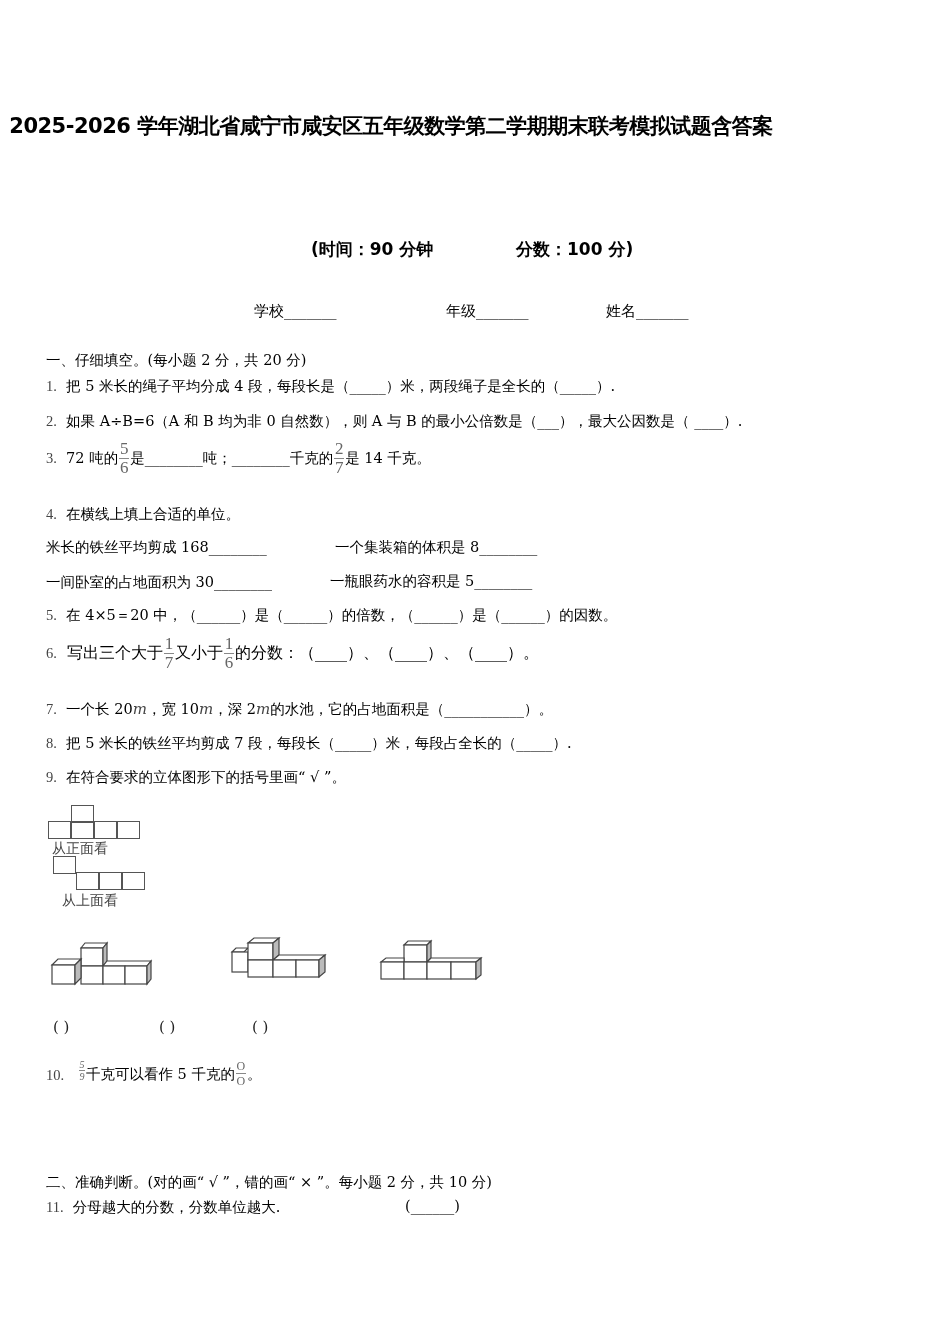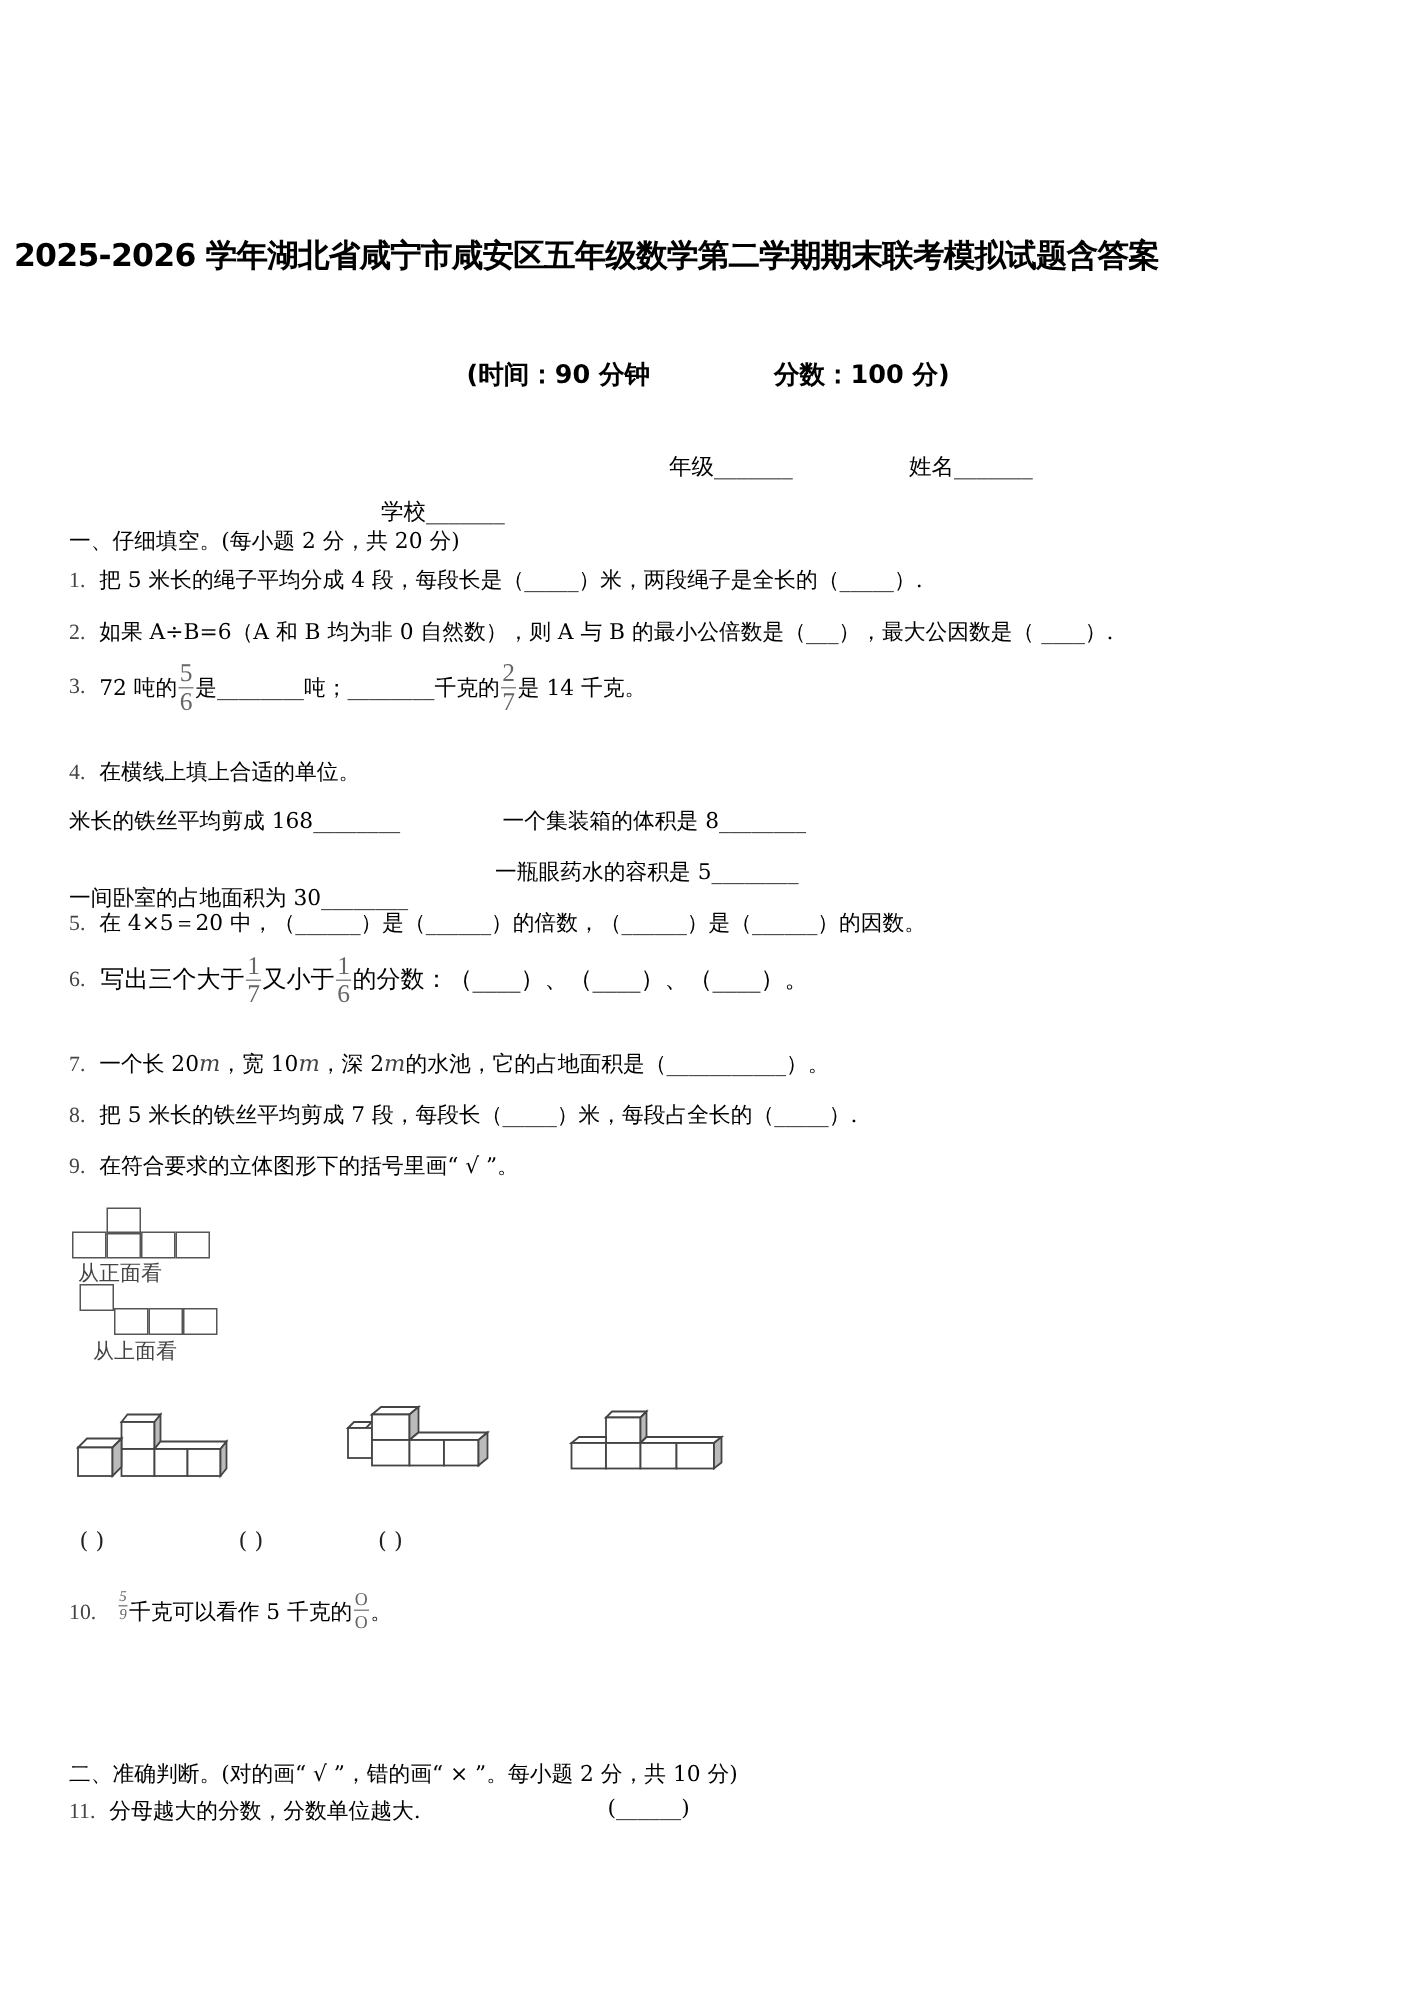--- a/index.html
+++ b/index.html
@@ -1,19 +1,19 @@
 <!DOCTYPE html>
 <html><head>
 <meta charset="utf-8">
 <style>
   html, body { margin:0; padding:0; background:#ffffff; }
   body { width:950px; height:1344px; position:relative; overflow:hidden; color:#000;
          font-family:"DejaVu Serif","Liberation Serif",serif; }
   .abs { position:absolute; white-space:nowrap; }
-  .title { left:0; width:782px; top:112px; text-align:center; font-family:"DejaVu Sans","Liberation Sans",sans-serif; font-weight:bold; font-size:21px; letter-spacing:-0.5px;margin-top:44px; }
+  .title { left:0; width:782px; top:112px; text-align:center; font-family:"DejaVu Sans","Liberation Sans",sans-serif; font-weight:bold; font-size:21px; letter-spacing:-0.5px; }
   .meta { top:238px; font-family:"DejaVu Sans","Liberation Sans",sans-serif; font-weight:bold; font-size:17px; }
   .field { top:302px; font-size:15px; }
   .line { font-size:14.5px; }
   .num { color:#444; font-family:"Liberation Serif",serif; }
   .frac { display:inline-flex; flex-direction:column; align-items:center; vertical-align:middle; color:#666; font-family:"Liberation Serif",serif; font-size:17px; line-height:16px; margin:0 1px; }
   .frac .bar { width:10px; border-top:1px solid #888; margin:1px 0; }
   .frac.small { font-size:10px; line-height:9px; font-style:italic; }
   .frac.small .bar { width:6px; }
   .m { font-style:italic; color:#444; font-size:15px; }
   .grid-cell { position:absolute; border:1.5px solid #555; box-sizing:border-box; width:23px; height:18px; }
@@ -21,21 +21,21 @@
   .paren { position:absolute; font-size:15px; color:#222; }
 </style>
 </head>
 <body>
 
 <div class="abs title">2025-2026 学年湖北省咸宁市咸安区五年级数学第二学期期末联考模拟试题含答案</div>
 
 <div class="abs meta" style="left:311px;text-align:right;">(时间：90 分钟</div>
 <div class="abs meta" style="left:516px;">分数：100 分)</div>
 
-<div class="abs field" style="left:254px;margin-top:30px;">
+<div class="abs field" style="left:254px;">
   <span>学校</span><span>_______</span>
 </div>
 <div class="abs field" style="left:446px;">
   <span>年级</span><span>_______</span>
 </div>
 <div class="abs field" style="left:606px;">
   <span>姓名</span><span>_______</span>
 </div>
 
 <div class="abs line" style="left:46px; top:351px;">一、仔细填空。(每小题 2 分，共 20 分)</div>
@@ -66,21 +66,21 @@
     </span>
   <span>是 14 千克。</span>
 </div>
 
 <div class="abs line" style="left:46px; top:505px;">
   <span class="num">4.</span>&nbsp;
   <span>在横线上填上合适的单位。</span>
 </div>
 <div class="abs line" style="left:46px; top:538px;">米长的铁丝平均剪成 168________</div>
 <div class="abs line" style="left:335px; top:538px;">一个集装箱的体积是 8________</div>
-<div class="abs line" style="left:46px; top:589px;">一间卧室的占地面积为 30________</div>
+<div class="abs line" style="left:46px; top:573px;">一间卧室的占地面积为 30________</div>
 <div class="abs line" style="left:330px; top:572px;">一瓶眼药水的容积是 5________</div>
 
 <div class="abs line" style="left:46px; top:606px;">
   <span class="num">5.</span>&nbsp;
   <span>在 4×5＝20 中，（______）是（______）的倍数，（______）是（______）的因数。</span>
 </div>
 
 <div class="abs line" style="left:46px; top:636px; display:flex; align-items:center; font-size:16px;">
   <span class="num" style="font-size:14.5px;">6.</span>&nbsp;&nbsp;
   <span>写出三个大于</span>

